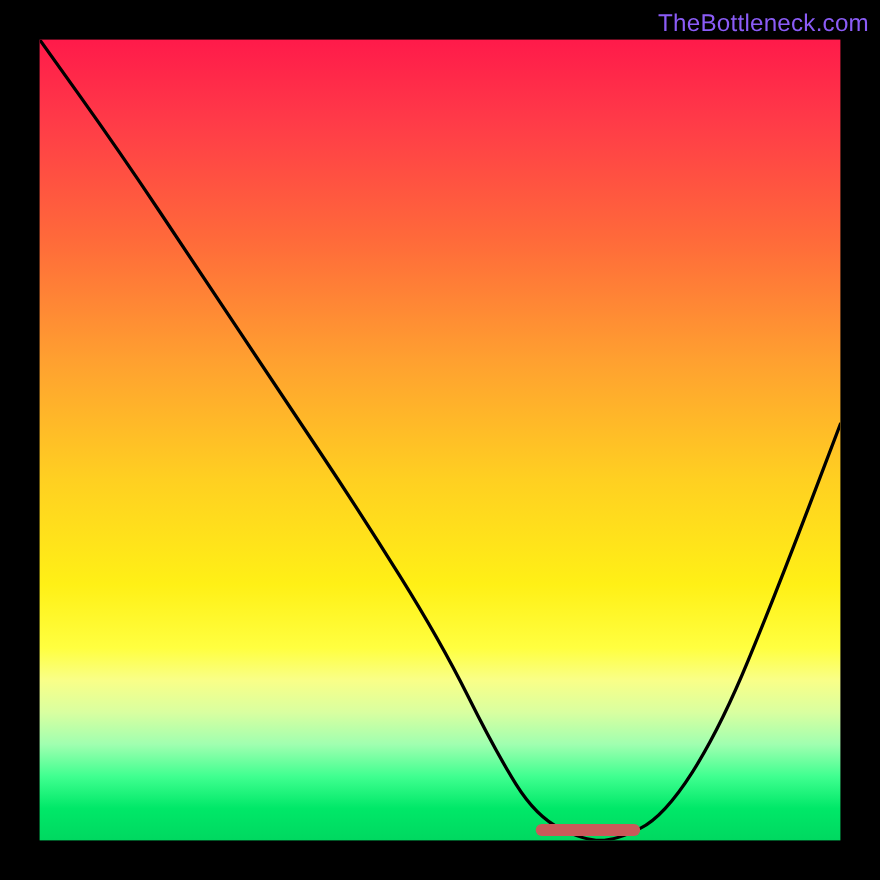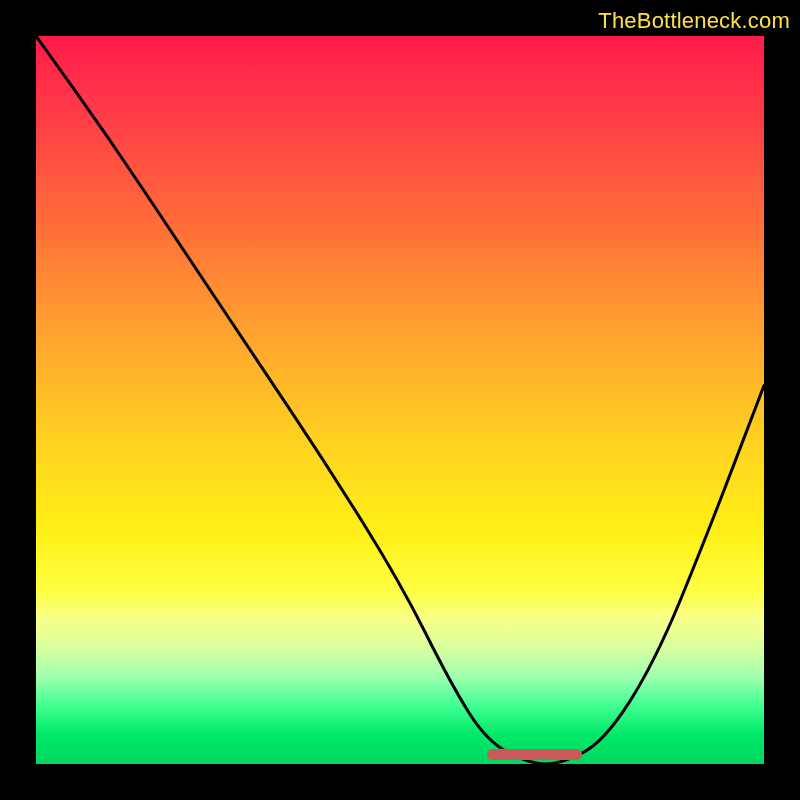--- a/index.html
+++ b/index.html
@@ -30,21 +30,21 @@
       #40ff90 92%,
       #00e868 96%,
       #00d860 100%
     );
     overflow: hidden;
   }
   .watermark {
     position: absolute;
     top: 8px;
     right: 10px;
-    color: #fde047;
+    color: #8b5cf6;
     font-size: 22px;
     font-weight: 500;
     z-index: 10;
     letter-spacing: 0.2px;
   }
   svg.curve {
     position: absolute;
     left: 0; top: 0;
     width: 728px;
     height: 728px;

